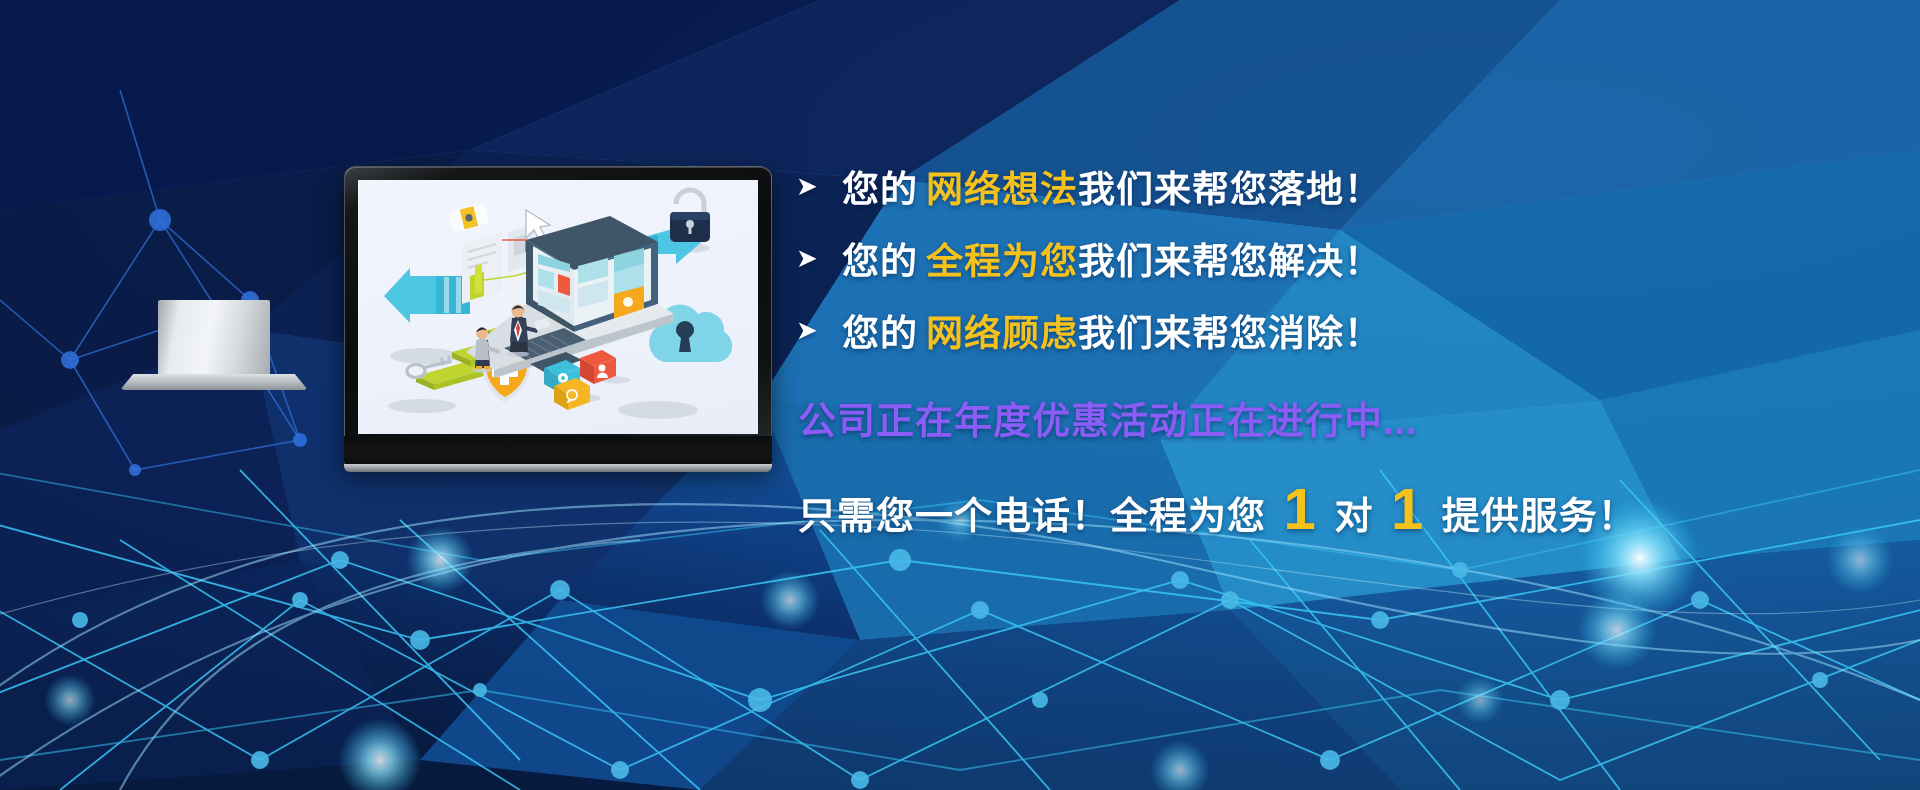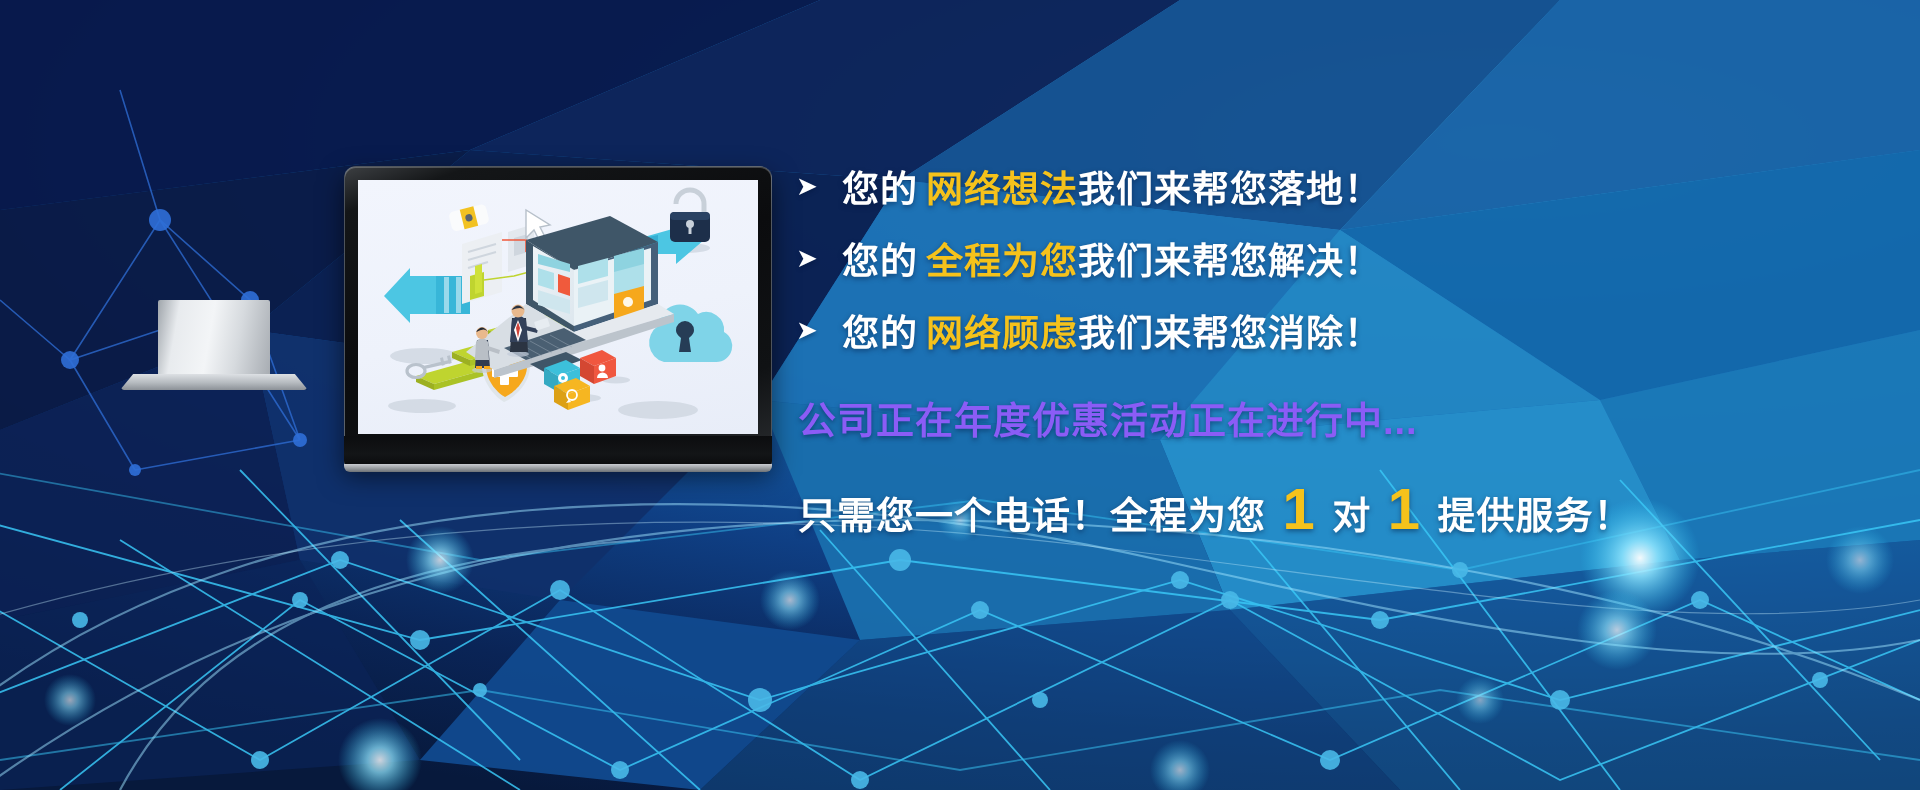--- a/index.html
+++ b/index.html
@@ -81,21 +81,21 @@
     margin-top:38px;margin-left:2px;
     font-size:38px;font-weight:bold;color:#ffffff;letter-spacing:1px;white-space:nowrap;
     text-shadow:0 2px 5px rgba(0,22,60,.5);
     display:flex;align-items:baseline;
   }
   .big-one{
     color:#f5c21b;font-size:58px;font-weight:bold;line-height:.9;
     padding:0 6px;
     font-family:"Liberation Sans","DejaVu Sans",sans-serif;
   }
-  .call-seg{white-space:pre;font-family:Liberation Serif, serif;}
+  .call-seg{white-space:pre;}
 </style>
 </head>
 <body>
 
 <div class="stage">
 
   <div class="bg-base"></div>
 
   <svg class="poly-svg" viewBox="0 0 1920 790" preserveAspectRatio="none">
     <defs>

